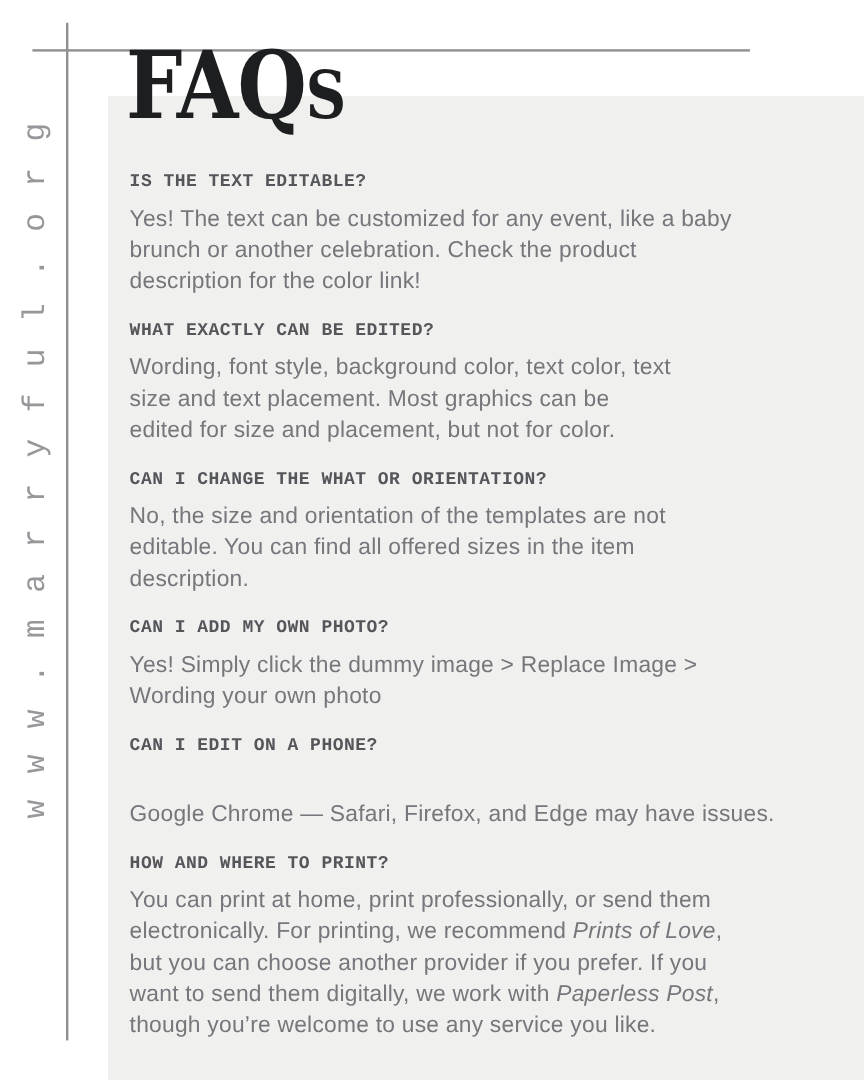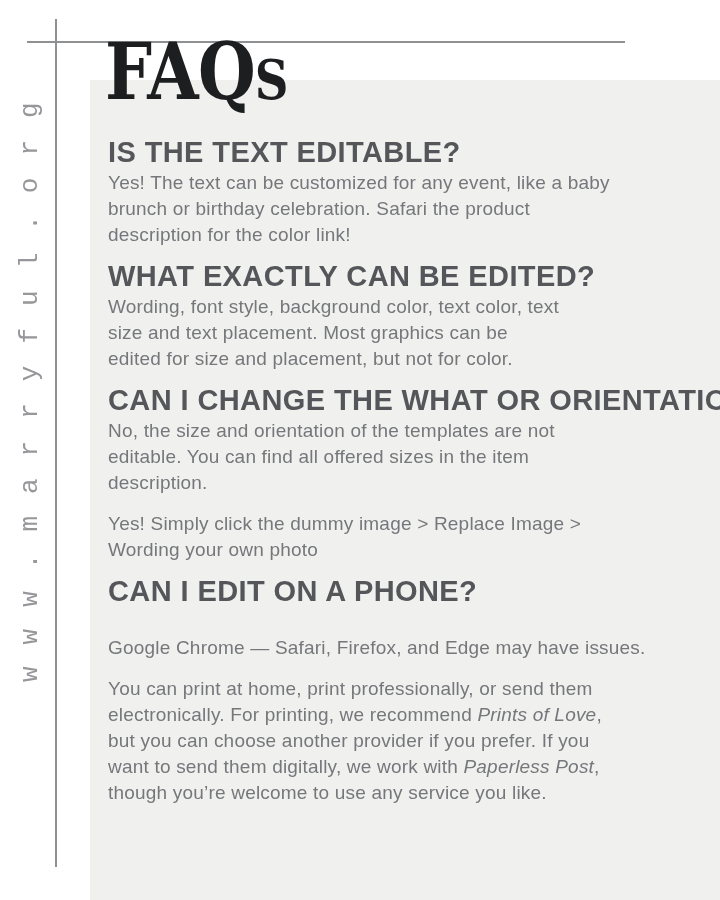--- a/index.html
+++ b/index.html
@@ -68,26 +68,27 @@
     z-index: 2;
   }
 
   .content {
     position: absolute; left: 108px; top: 139px; right: 6px;
     z-index: 1;
   }
   .content section { margin: 0 0 15px 0; }
   .content h2 {
     margin: 0 0 5px 0;
-    font-size: 29px;
+    font-size: 15px;
     line-height: 26px;
     font-weight: 700;
     letter-spacing: 0.4px;
     color: var(--heading);
     white-space: nowrap;
+    font-family: Liberation Mono, monospace;
   }
   .content p {
     margin: 0;
     font-size: 19px;
     line-height: 26px;
     letter-spacing: 0.2px;
     color: var(--body);
     white-space: nowrap;
   }
   .content em { }
@@ -97,34 +98,36 @@
 
 <div class="page">
   <div class="panel"></div>
   <div class="line-v"></div>
   <div class="line-h"></div>
   <div class="url-vertical">www.marryful.org</div>
   <h1 class="title">FAQs</h1>
   <div class="content">
       <section>
         <h2>IS THE TEXT EDITABLE?</h2>
-        <p><span>Yes! The text can be customized for any event, like a baby</span><br><span>brunch or birthday celebration. Safari the product</span><br><span>description for the color link!</span></p>
+        <p><span>Yes! The text can be customized for any event, like a baby</span><br><span>brunch or another celebration. Check the product</span><br><span>description for the color link!</span></p>
       </section>
       <section>
         <h2>WHAT EXACTLY CAN BE EDITED?</h2>
         <p><span>Wording, font style, background color, text color, text</span><br><span>size and text placement. Most graphics can be</span><br><span>edited for size and placement, but not for color.</span></p>
       </section>
       <section>
         <h2>CAN I CHANGE THE WHAT OR ORIENTATION?</h2>
         <p><span>No, the size and orientation of the templates are not</span><br><span>editable. You can find all offered sizes in the item</span><br><span>description.</span></p>
       </section>
       <section>
+        <h2>CAN I ADD MY OWN PHOTO?</h2>
         <p><span>Yes! Simply click the dummy image &gt; Replace Image &gt;</span><br><span>Wording your own photo</span></p>
       </section>
       <section>
         <h2>CAN I EDIT ON A PHONE?</h2>
         <p><br><span>Google Chrome — Safari, Firefox, and Edge may have issues.</span></p>
       </section>
       <section>
+        <h2>HOW AND WHERE TO PRINT?</h2>
         <p><span>You can print at home, print professionally, or send them</span><br><span>electronically. For printing, we recommend </span><em>Prints of Love</em><span>,</span><br><span>but you can choose another provider if you prefer. If you</span><br><span>want to send them digitally, we work with </span><em>Paperless Post</em><span>,</span><br><span>though you’re welcome to use any service you like.</span></p>
       </section>
     </div>
 </div>
 
 </body></html>

